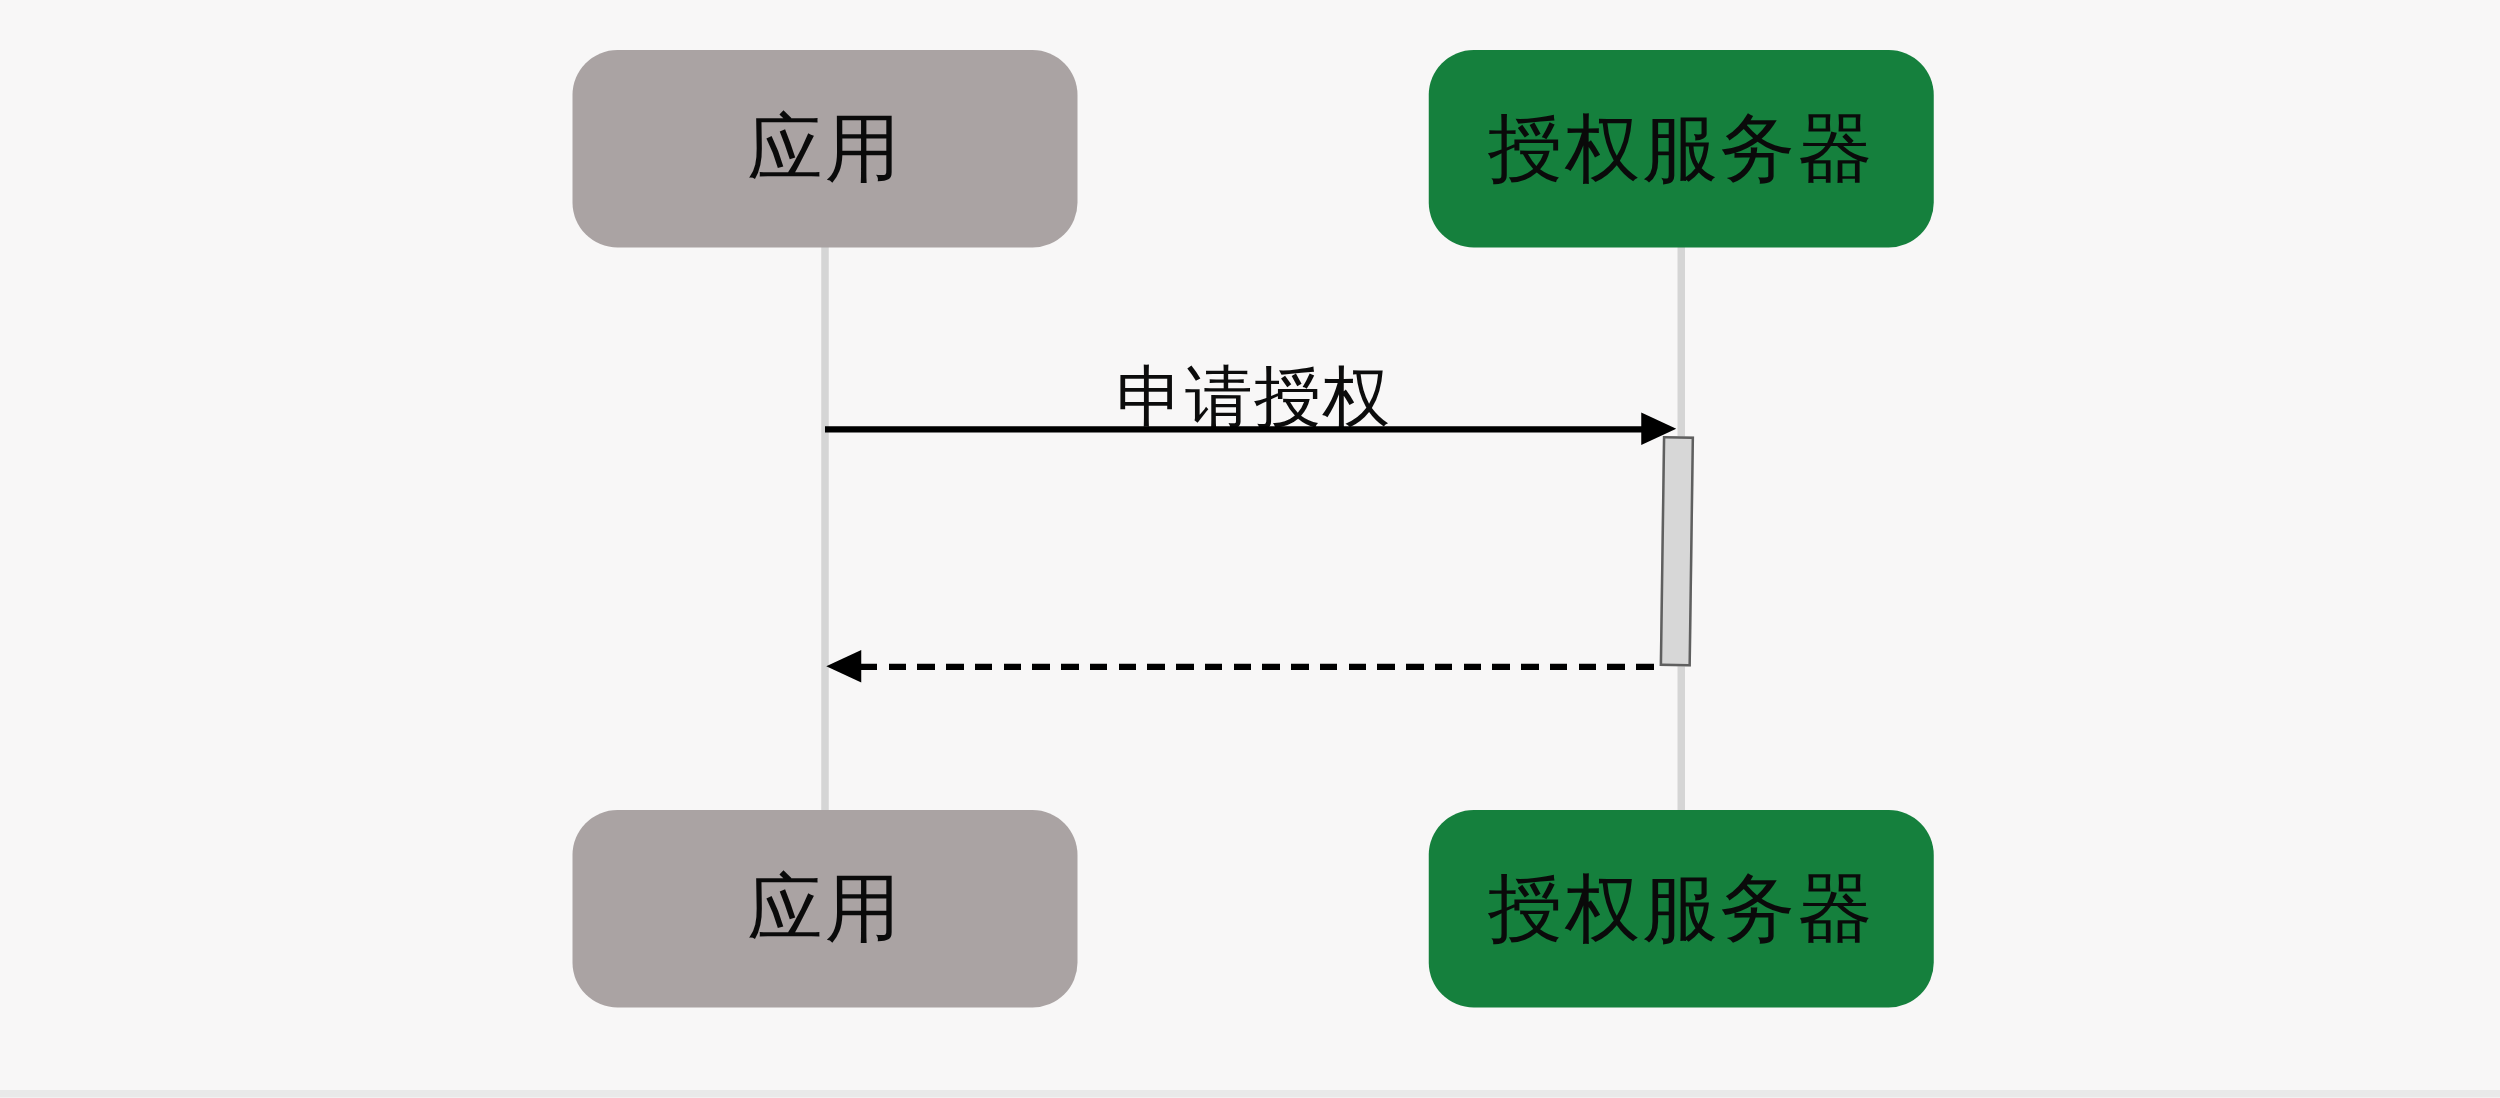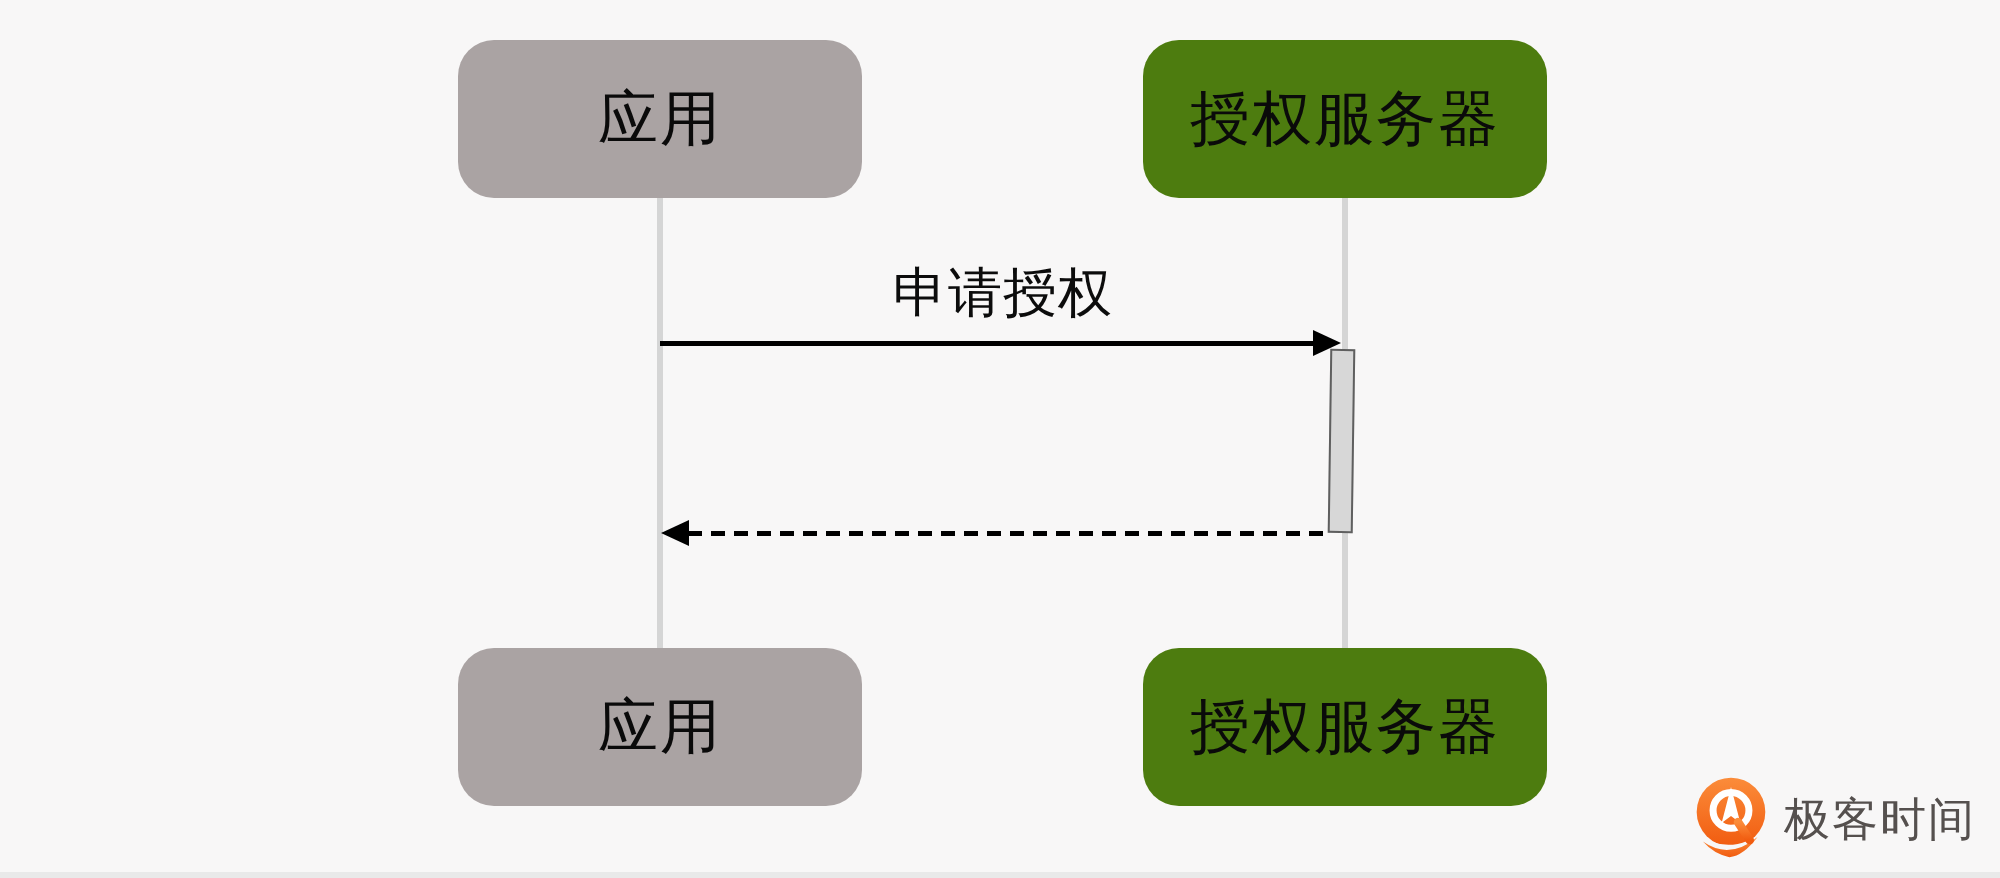--- a/index.html
+++ b/index.html
@@ -34,36 +34,37 @@
     height: 158px;
     border-radius: 36px;
     display: flex;
     align-items: center;
     justify-content: center;
     font-size: 60px;
     color: #0a0a0a;
     letter-spacing: 2px;
   }
   .actor.app    { background: #aaa3a3; left: 458px; }
-  .actor.server { background: #4d7c0f; left: 1143px; }
+  .actor.server { background: #15803d; left: 1143px; }
   .actor.top    { top: 40px; }
   .actor.bottom { top: 648px; }
 
   
   .msg-label {
     position: absolute;
     left: 660px;
     width: 686px;
     height: 72px;
     display: flex;
     align-items: flex-end;
     justify-content: center;
     font-size: 54px;
     color: #0c0c0c;
     letter-spacing: 1px;
+    margin-top: 25px;
   }
   .msg-label.m1 { top: 258px; }
   .msg-label.m2 { top: 452px; }
 
   
   .line-solid {
     position: absolute;
     left: 660px;
     top: 341px;
     width: 656px;
@@ -151,37 +152,14 @@
 
   <div class="msg-label m1">申请授权</div>
   <div class="line-solid"></div>
   <div class="head-right"></div>
 
   <div class="activation"></div>
 
   <div class="line-dashed"></div>
   <div class="head-left"></div>
 
-  <div class="brand">
-    <svg width="78" height="86" viewBox="0 0 100 110" aria-hidden="true">
-      <defs>
-        <linearGradient id="og" x1="0" y1="0" x2="0" y2="1">
-          <stop offset="0" stop-color="#fb8c3a"></stop>
-          <stop offset="1" stop-color="#f15c10"></stop>
-        </linearGradient>
-      </defs>
-
-      <circle cx="50" cy="46" r="44" fill="url(#og)"></circle>
-
-      <path d="M4 72 Q48 106 96 68 L96 82 Q50 116 4 88 Z" fill="#f8f7f7"></path>
-
-      <path d="M14 84 Q48 108 84 78 Q66 102 48 104 Q28 100 14 84 Z" fill="url(#og)"></path>
-
-      <circle cx="50" cy="44" r="23" fill="none" stroke="#ffffff" stroke-width="9"></circle>
-
-      <path d="M50 14 L62 60 L50 51 L38 60 Z" fill="#ffffff"></path>
-
-      <path d="M59 59 L74 82" stroke="url(#og)" stroke-width="11" stroke-linecap="round" fill="none"></path>
-    </svg>
-    <span class="brand-text">极客时间</span>
-  </div>
 
 </div>
 
 </body></html>

